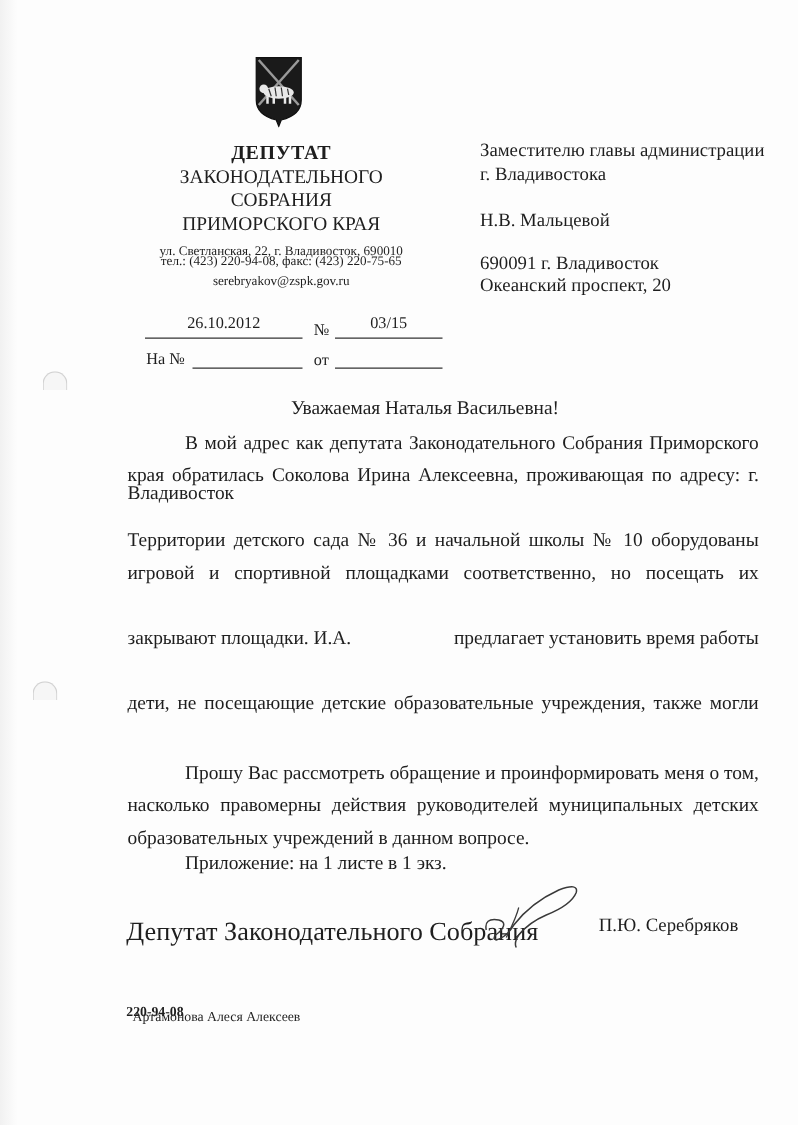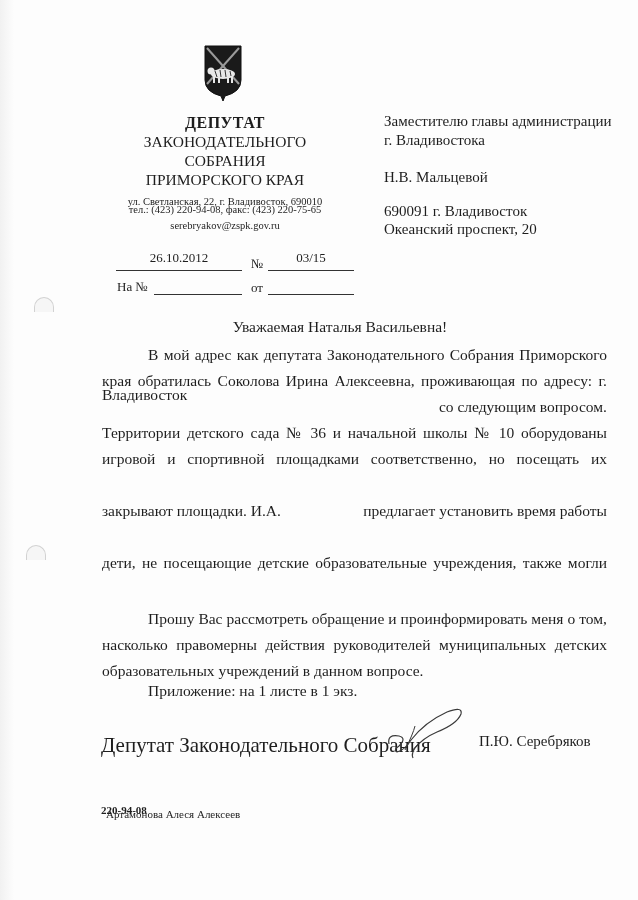--- a/index.html
+++ b/index.html
@@ -75,21 +75,20 @@
 <div class="abs small" style="left:251px; top:280px;">от</div>
 <div class="abs small" style="left:268px; top:279px; width:86px; text-align:center;"></div>
 <div class="abs field-line" style="left:268px; top:294px; width:86px;"></div>
 
 <div class="abs" style="left:100px; width:480px; top:318px; text-align:center; font-size:15.5px;">Уважаемая Наталья Васильевна!</div>
 
 <div class="abs para" style="top:346px; height:360px;">
   <div class="line just" style="top:0; left:46px;">В мой адрес как депутата Законодательного Собрания Приморского</div>
   <div class="line just" style="top:26px;">края обратилась Соколова Ирина Алексеевна, проживающая по адресу: г.</div>
   <div class="line" style="top:40px;">Владивосток</div>
-  <div class="line" style="top:52px; left:auto; right:0;">со следующим вопросом.</div>
   <div class="line just" style="top:78px;">Территории детского сада № 36 и начальной школы № 10 оборудованы</div>
   <div class="line just" style="top:104px;">игровой и спортивной площадками соответственно, но посещать их</div>
   <div class="line" style="top:156px;">закрывают площадки. И.А.</div>
   <div class="line" style="top:156px; left:auto; right:0;">предлагает установить время работы</div>
   <div class="line just" style="top:208px;">дети, не посещающие детские образовательные учреждения,  также могли</div>
   <div class="line just" style="top:264px; left:46px;">Прошу Вас рассмотреть обращение и проинформировать меня о том,</div>
   <div class="line just" style="top:290px;">насколько правомерны действия руководителей муниципальных детских</div>
   <div class="line" style="top:316px;">образовательных учреждений в данном вопросе.</div>
   <div class="line" style="top:336px; left:46px;">Приложение: на 1 листе в 1 экз.</div>
 </div>

